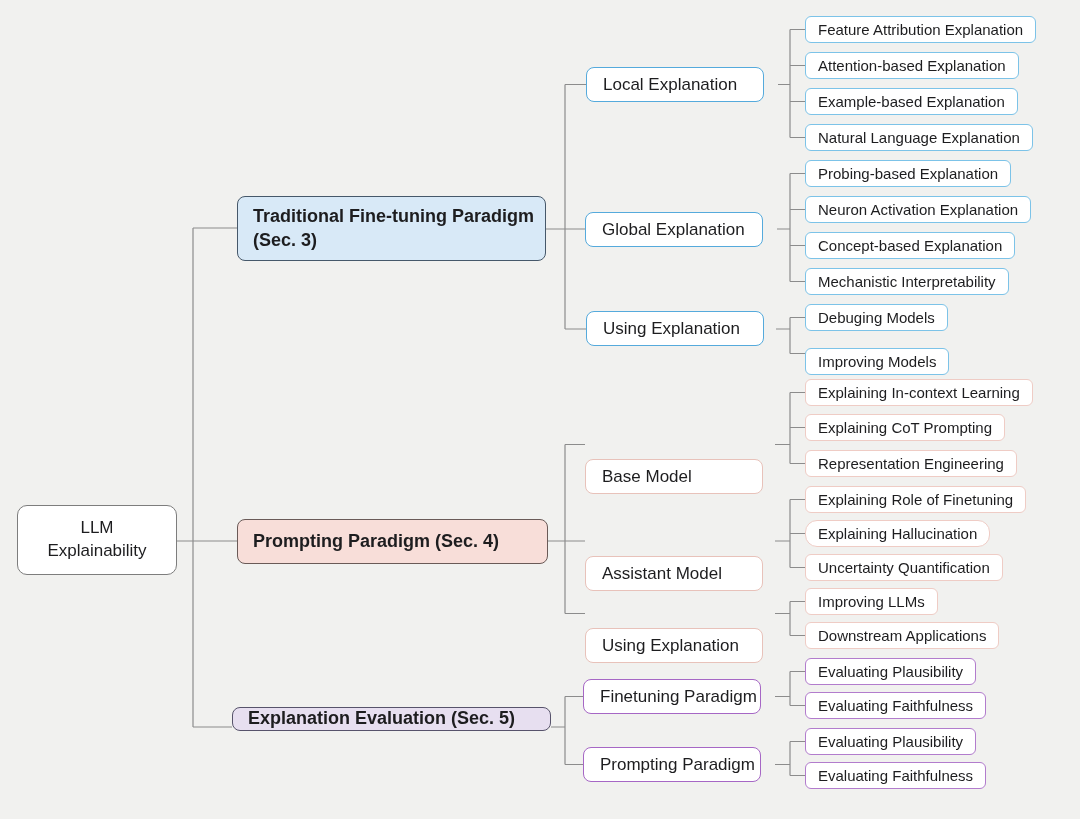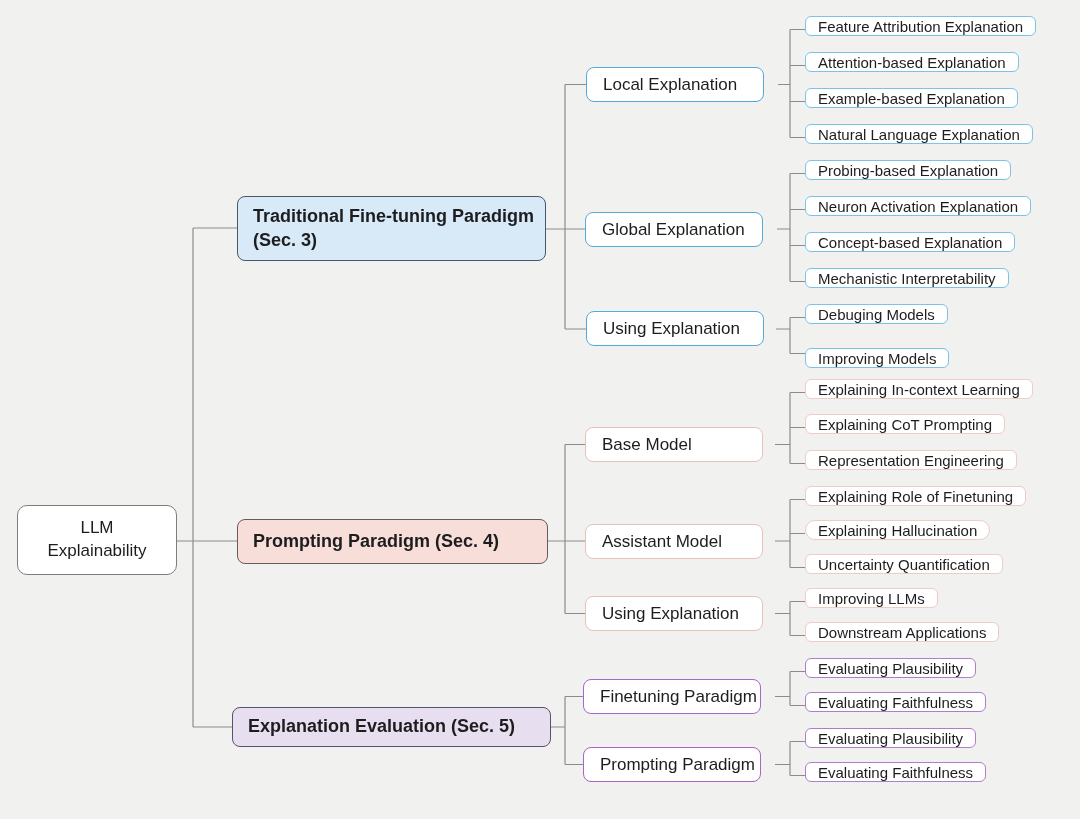--- a/index.html
+++ b/index.html
@@ -47,28 +47,28 @@
   .lvl1.purple{background:#e7dff0;border-color:#57536b;}
   .lvl2{
     font-size:17px;
     border-radius:8px;
     border:1.7px solid;
     padding-left:16px;
     width:178px;
     height:35px;
   }
   .lvl2.blue{border-color:#55aadc;}
-  .lvl2.pink{border-color:#e8c2ba;}
+  .lvl2.pink{border-color:#e8c2ba;margin-top:32px;}
   .lvl2.purple{border-color:#a667c5;}
   .leaf{
     font-size:15px;
     border-radius:6px;
     border:1.4px solid;
     padding:0 12px;
-    height:20px;
+    height:27px;
   }
   .leaf.blue{border-color:#7cc3e8;}
   .leaf.pink{border-color:#efccc5;}
   .leaf.purple{border-color:#b27ccd;}
 </style>
 </head>
 <body>
 
 <div class="canvas">
 
@@ -85,21 +85,21 @@
       M775,613.5 H790 M790,601.5 V635.5 M790,601.5 H805 M790,635.5 H805
       M551,727 H565 M565,696.5 V764.5 M565,696.5 H583 M565,764.5 H583
       M775,696.5 H790 M790,671.5 V705.5 M790,671.5 H805 M790,705.5 H805
       M775,764.5 H790 M790,741.5 V775.5 M790,741.5 H805 M790,775.5 H805"></path>
   </svg>
 
   <div class="node root-node" style="left:17px;top:505px;width:160px;height:70px;">LLM Explainability</div>
 
   <div class="node lvl1 blue" style="left:237px;top:196px;width:309px;height:65px;">Traditional Fine-tuning Paradigm (Sec. 3)</div>
   <div class="node lvl1 pink" style="left:237px;top:519px;width:311px;height:45px;">Prompting Paradigm (Sec. 4)</div>
-  <div class="node lvl1 purple" style="left:232px;top:707px;width:319px;height:40px;">Explanation Evaluation (Sec. 5)</div>
+  <div class="node lvl1 purple" style="left:232px;top:707px;width:319px;height:24px;">Explanation Evaluation (Sec. 5)</div>
 
   <div class="node lvl2 blue" style="left:586px;top:67px;">Local Explanation</div>
   <div class="node lvl2 blue" style="left:585px;top:212px;">Global Explanation</div>
   <div class="node lvl2 blue" style="left:586px;top:311px;">Using Explanation</div>
 
   <div class="node lvl2 pink" style="left:585px;top:427px;">Base Model</div>
   <div class="node lvl2 pink" style="left:585px;top:524px;">Assistant Model</div>
   <div class="node lvl2 pink" style="left:585px;top:596px;">Using Explanation</div>
 
   <div class="node lvl2 purple" style="left:583px;top:679px;">Finetuning Paradigm</div>

